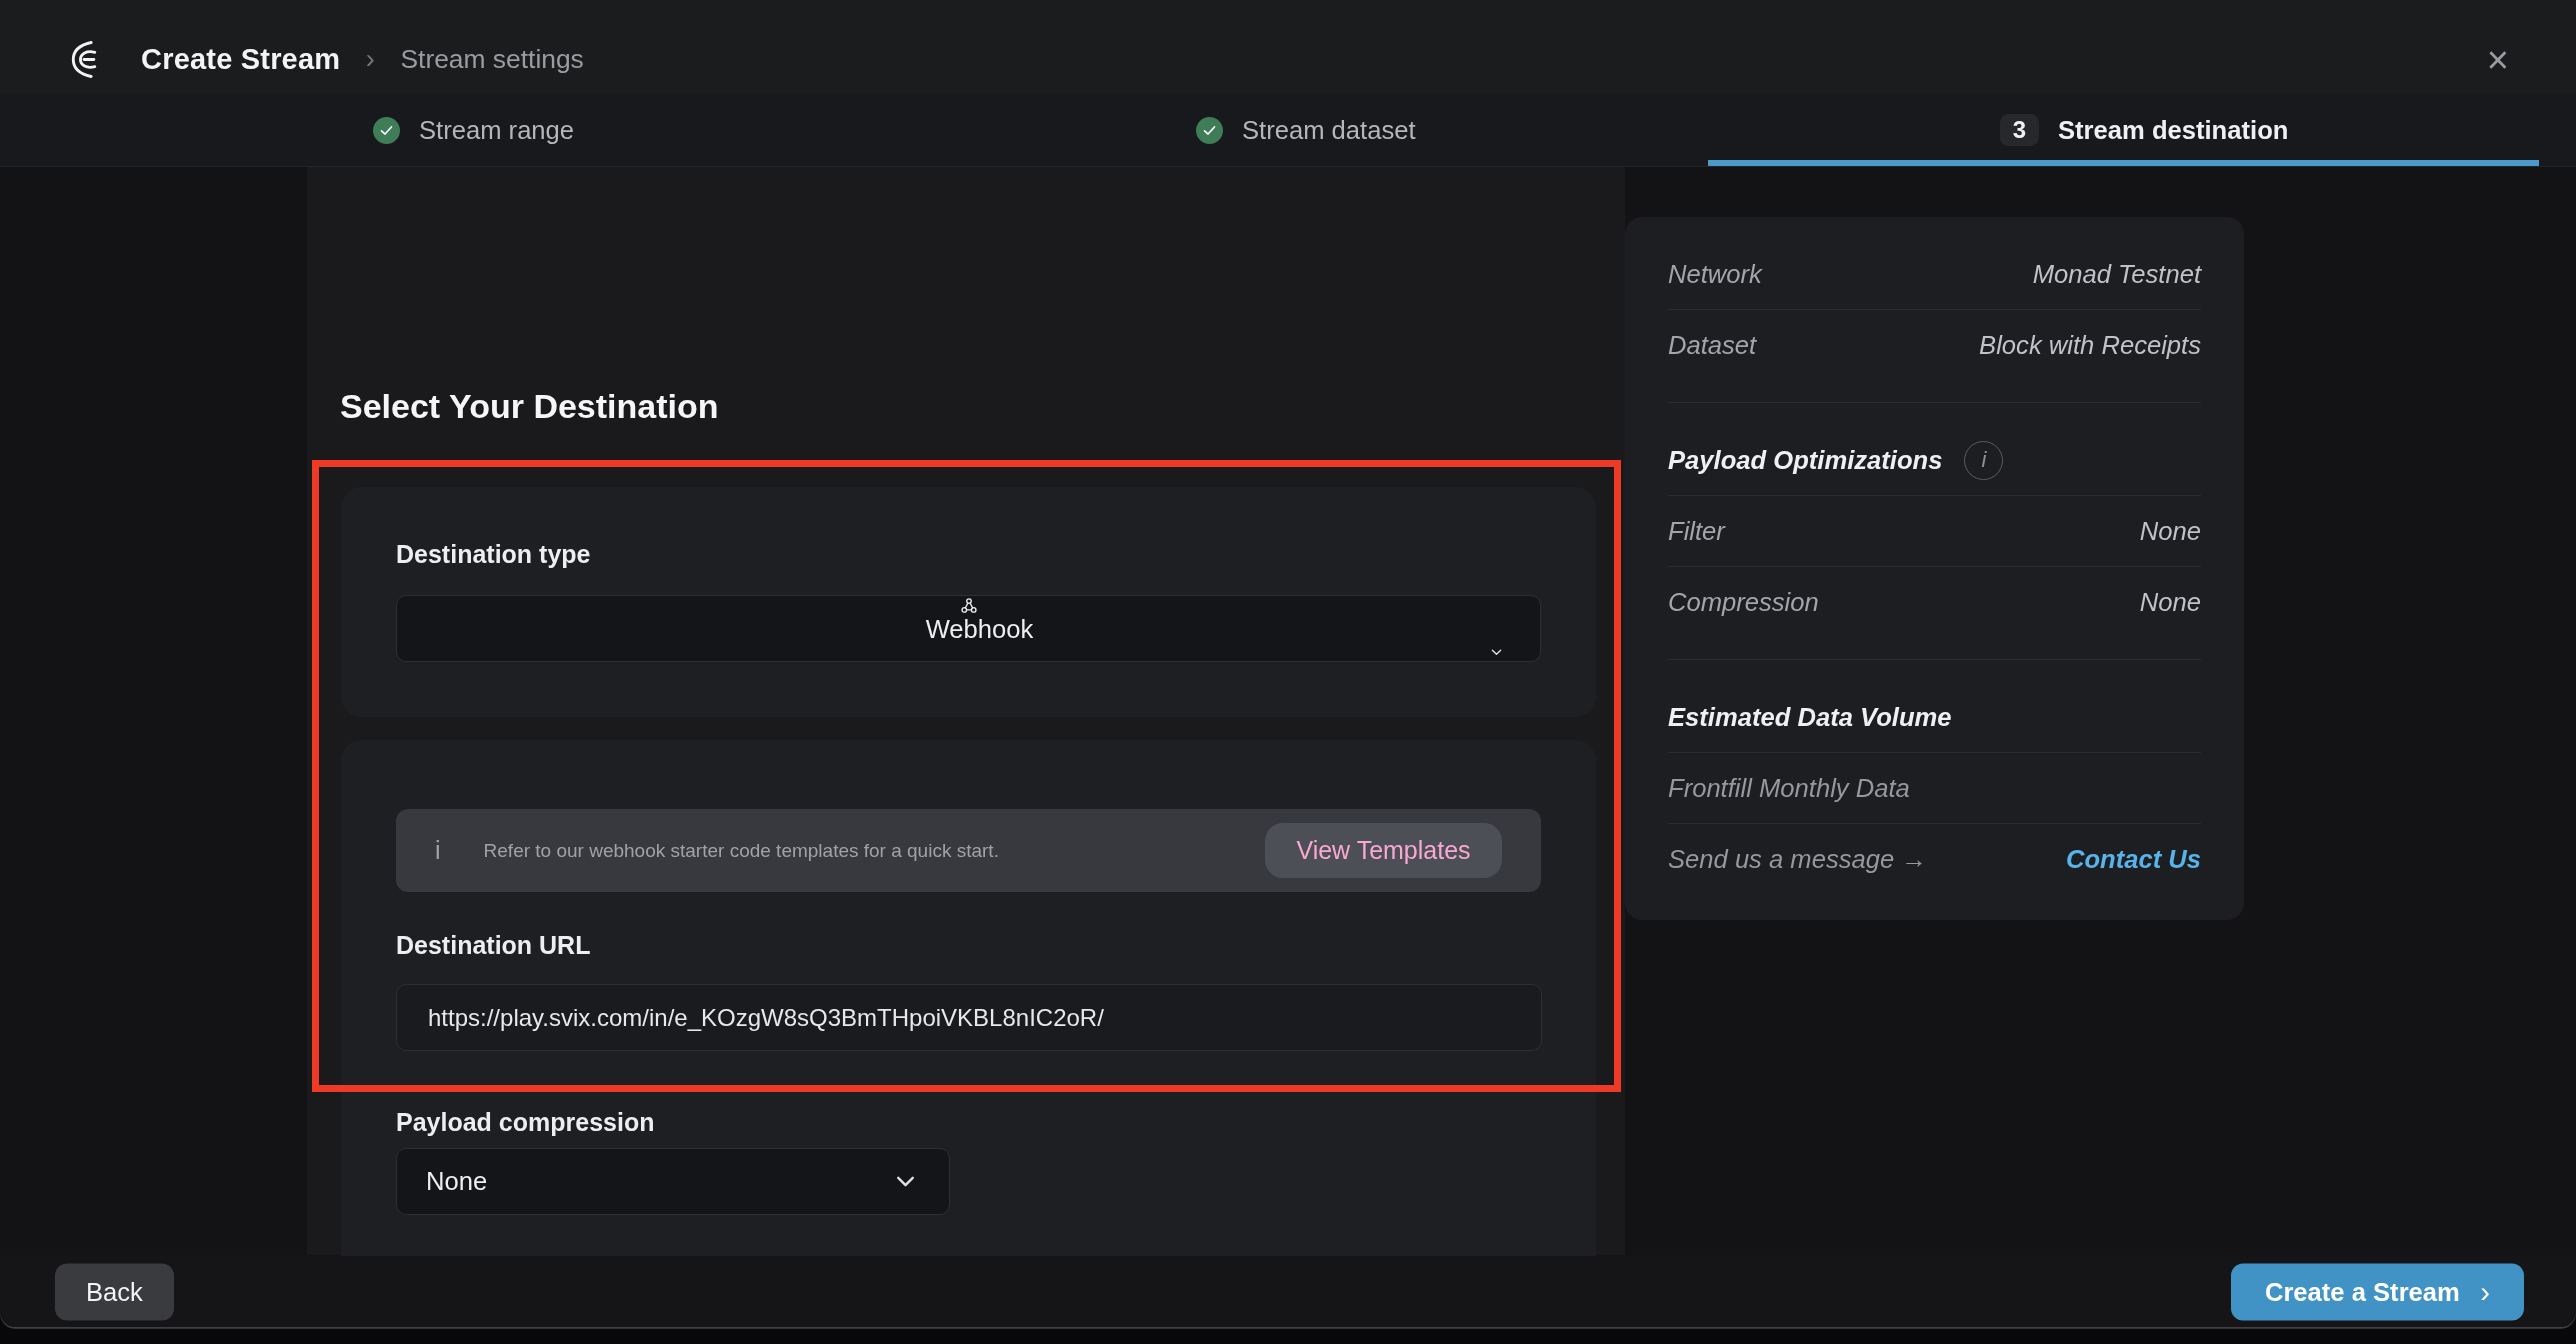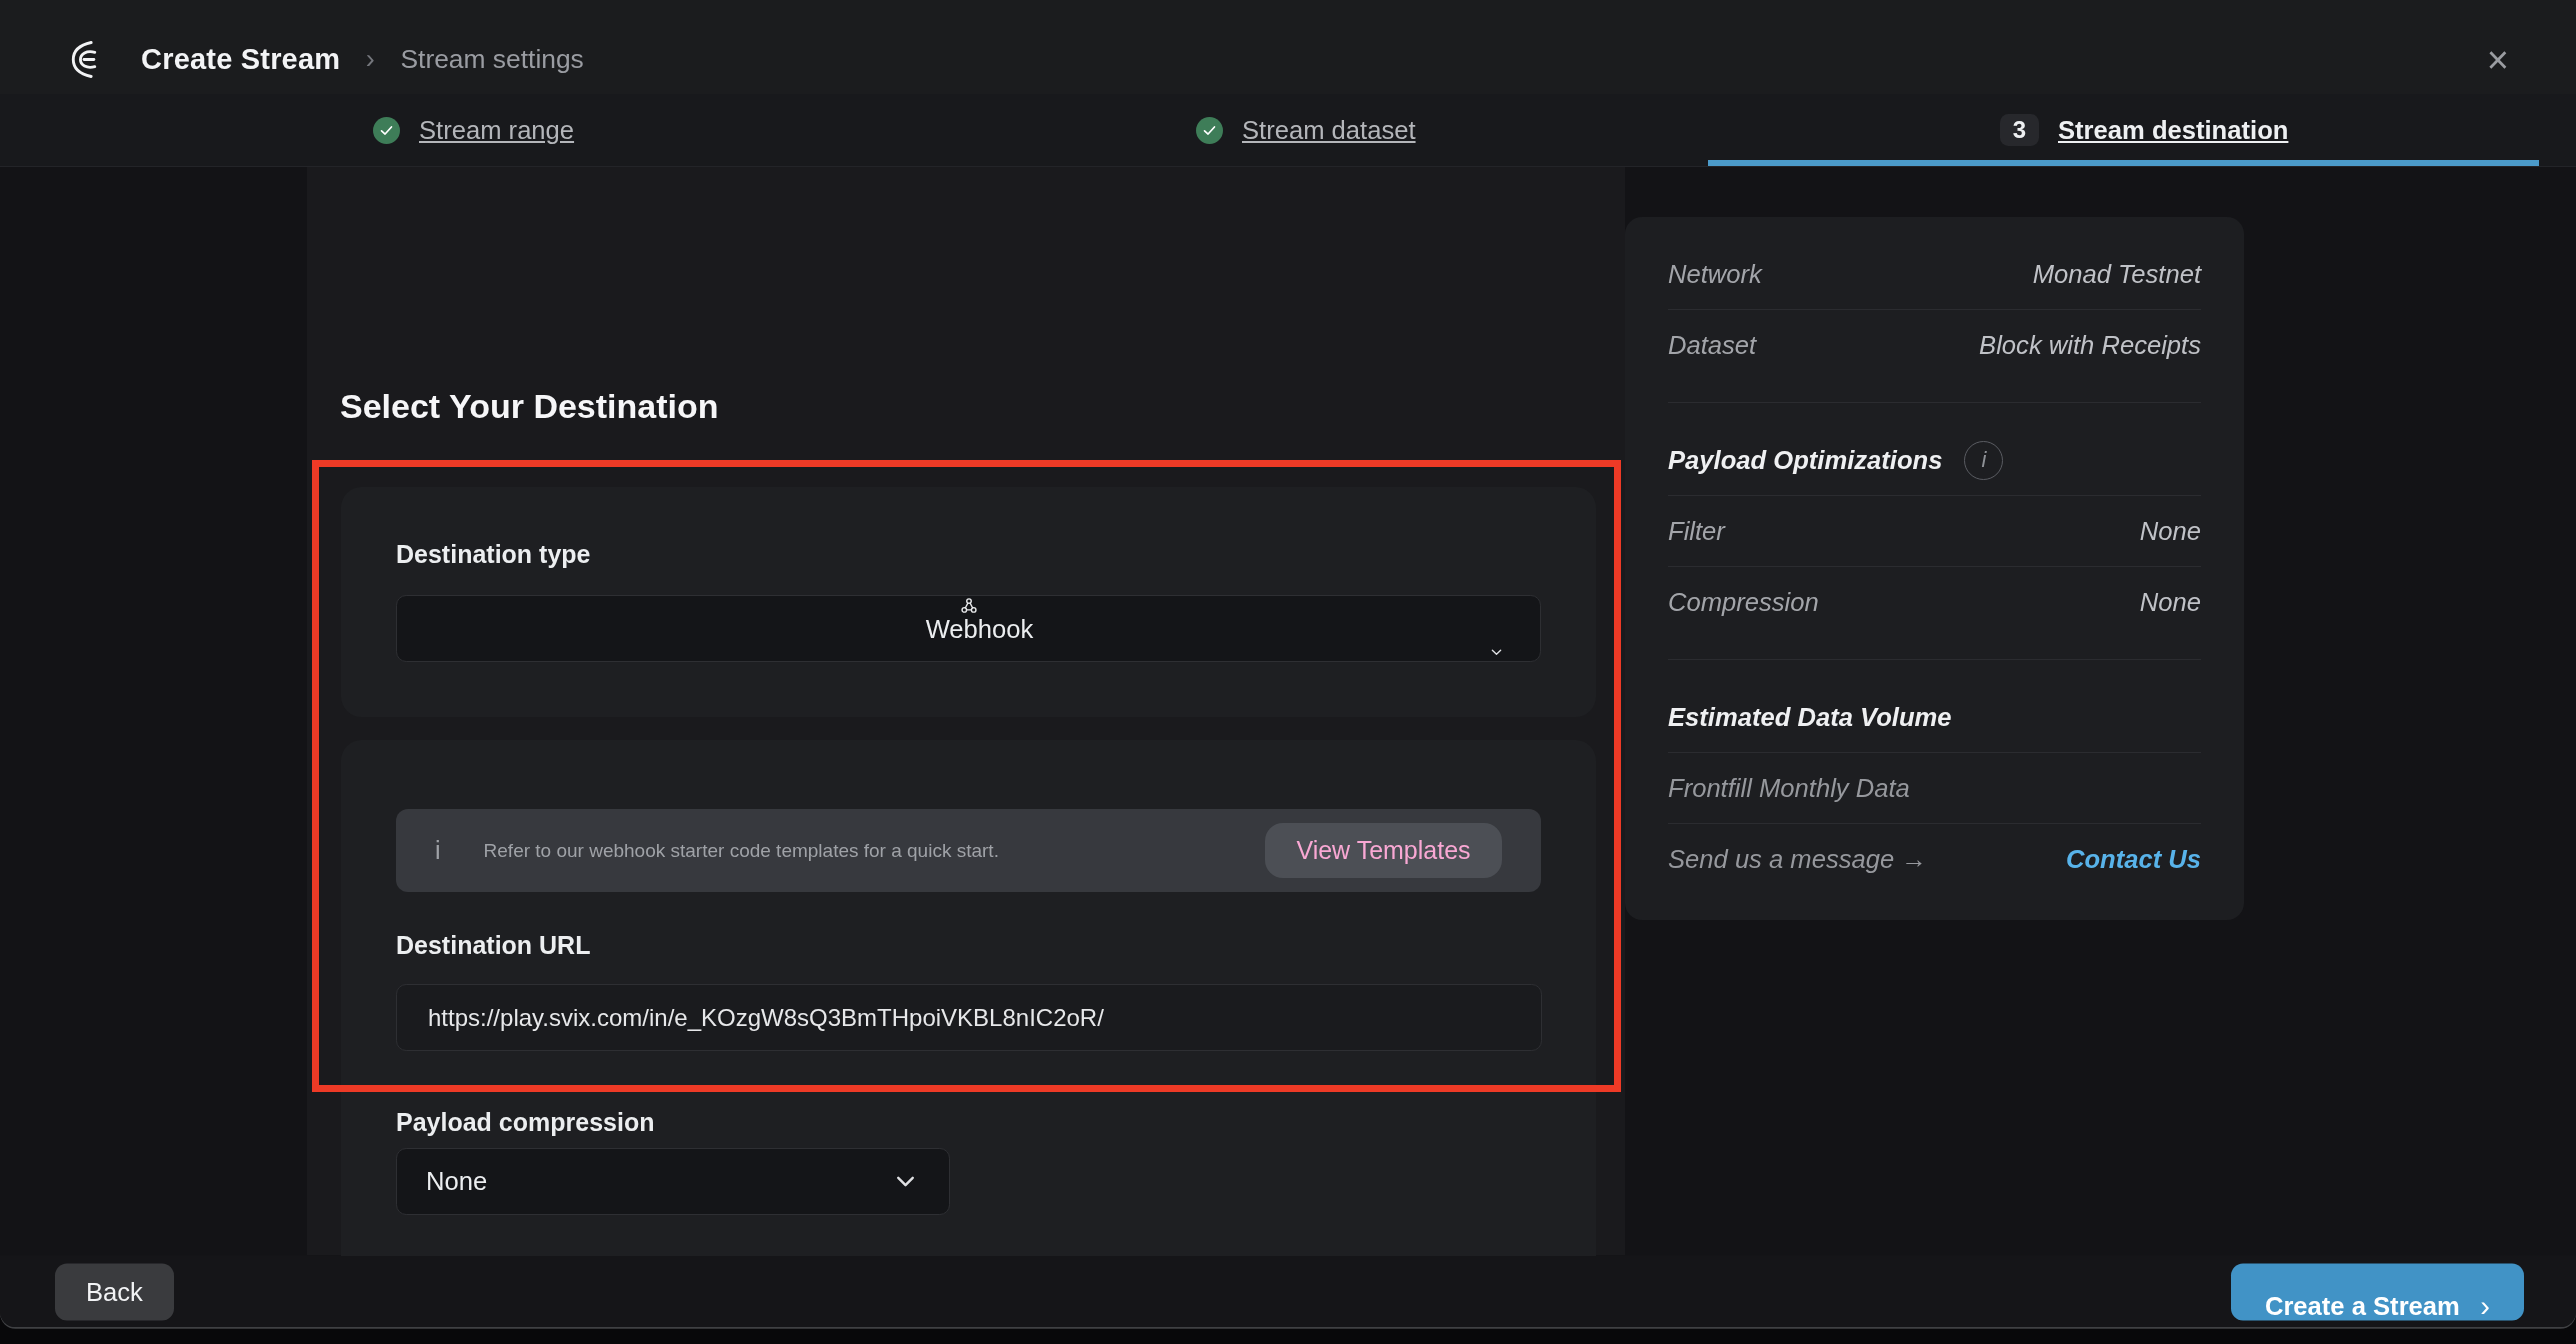--- a/index.html
+++ b/index.html
@@ -21,21 +21,21 @@
 
   
   .stepper { position:absolute; left:0; top:94px; width:100%; height:73px; background:#18191c;
              border-bottom:0.9px solid #232428; }
   .step { position:absolute; top:0; height:100%; display:flex; align-items:center; gap:19px; }
   .step-1 { left:373px; } .step-2 { left:1196px; } .step-3 { left:2000px; }
   .step-check { width:27px; height:27px; border-radius:50%; background:#3e7d58;
                 display:flex; align-items:center; justify-content:center; flex:0 0 auto; }
   .step-num { min-width:39px; height:32px; border-radius:8.5px; background:#27282c; color:#eef0f2;
               font-size:24px; font-weight:600; display:flex; align-items:center; justify-content:center; }
-  .step-label { font-size:25.6px; color:#b4b6ba;text-decoration:underline; }
+  .step-label { font-size:25.6px; color:#b4b6ba; }
   .step-3 .step-label { color:#eef0f2; font-weight:600; }
   .step-underline { position:absolute; left:1708px; bottom:0; width:831px; height:6px; background:#4b9ac9; }
 
   
   .main { position:absolute; left:0; top:167px; width:100%; height:1088px; background:#131316; }
   .column-band { position:absolute; left:307px; top:0; width:1318px; height:100%; background:#1a1a1d; }
   .page-title { position:absolute; left:340px; top:220px; font-size:34px; font-weight:bold; color:#f6f6f8; }
 
   .red-box { position:absolute; left:312px; top:293px; width:1309px; height:632px;
              border:7.7px solid #ee3a26; z-index:6; pointer-events:none; }
@@ -92,21 +92,21 @@
   .info-circle { width:39px; height:39px; border-radius:50%; border:1.7px solid #5a5c62; color:#8e9196;
                  font-size:22px; display:flex; align-items:center; justify-content:center; margin-left:22px; }
 
   
   .footer { position:absolute; left:0; top:1256px; width:100%; height:72px; background:#151518; z-index:7; }
   .back-btn { position:absolute; left:55px; top:50%; transform:translateY(-50%); height:57px; padding:0 31px;
               background:#3a3b3e; border:none; border-radius:12px; color:#f2f3f5; font-size:25.6px;
               font-family:"Liberation Sans", sans-serif; }
   .create-btn { position:absolute; right:52px; top:50%; transform:translateY(-50%); height:57px; padding:0 34px;
                 background:#4193c6; border:none; border-radius:12px; color:#ffffff; font-size:25.6px; font-weight:bold;
-                display:flex; align-items:flex-end; font-family:"Liberation Sans", sans-serif; }
+                display:flex; align-items:center; font-family:"Liberation Sans", sans-serif; }
   .create-arrow { font-weight:normal; font-size:29px; margin-left:20.5px; line-height:1; }
 </style>
 </head>
 <body>
 
 <div class="modal">
 
   <div class="header">
     <svg class="logo" viewBox="0 0 24 24" fill="none" stroke="#f2f3f5" stroke-width="1.6" stroke-linecap="round">
       <path d="M13.5 2.5 C6.5 4 3.5 7.5 3.5 12 C3.5 16.5 6.5 20 13.5 21.5"></path>

